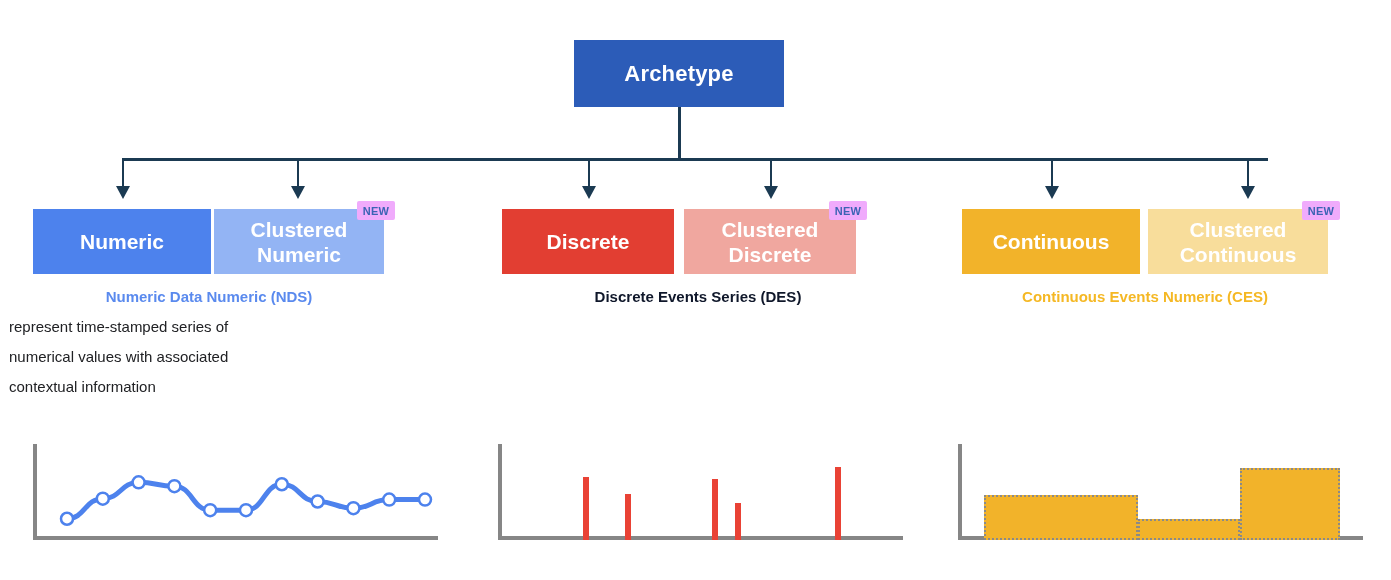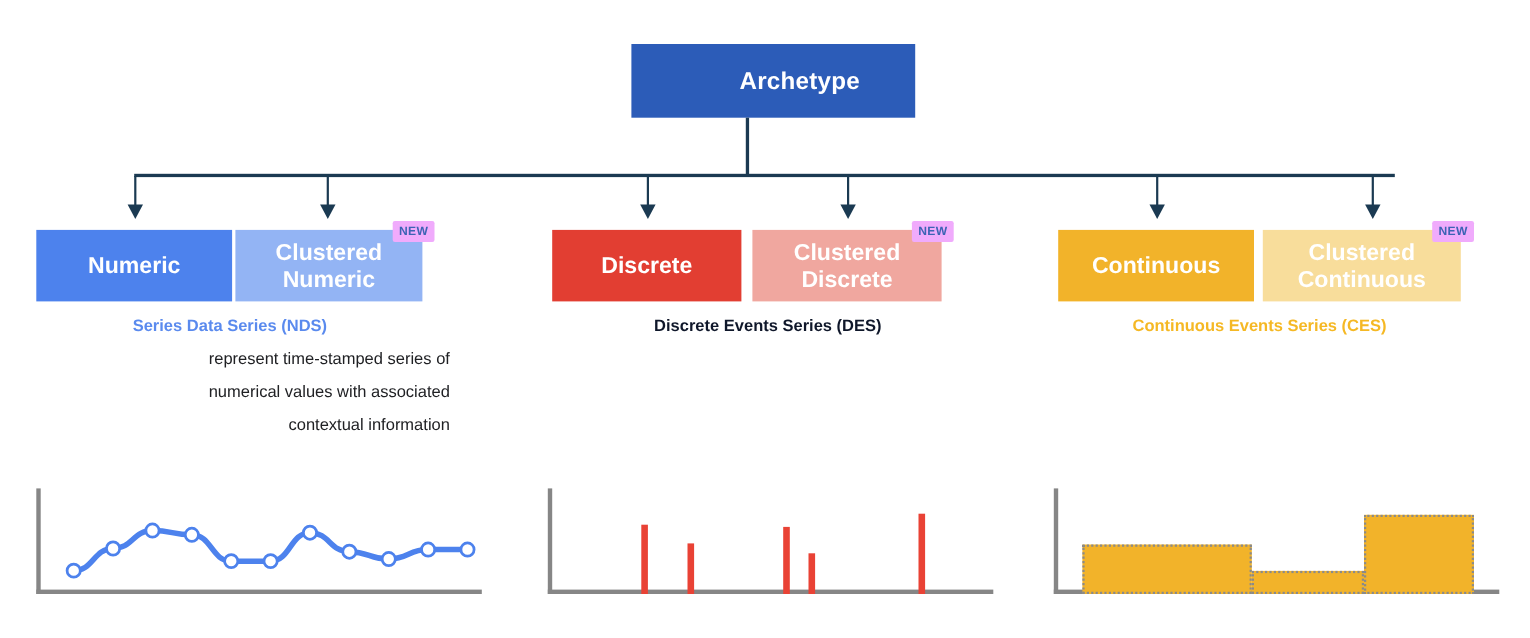--- a/index.html
+++ b/index.html
@@ -6,21 +6,21 @@
   body{
     width:1391px;height:580px;background:#ffffff;
     font-family:"Liberation Sans", sans-serif;
     overflow:hidden;position:relative;
   }
   #stage{position:absolute;left:0;top:0;width:1391px;height:580px;}
 
   
   .root-box{
     position:absolute;left:574px;top:40px;width:210px;height:67px;
-    background:#2c5cb8;display:flex;align-items:center;justify-content:center;padding-left:48px;
+    background:#2c5cb8;display:flex;align-items:center;justify-content:center;
   }
   .root-box span{
     color:#ffffff;font-size:22px;font-weight:bold;letter-spacing:.2px;
   }
 
   
   .conn{position:absolute;background:#1b3a52;}
   .v-stem{left:678px;top:107px;width:3px;height:53px;}
   .h-bus{left:122px;top:158px;width:1146px;height:3px;}
   .drop{width:2px;background:#1b3a52;top:160px;height:30px;position:absolute;}
@@ -43,21 +43,21 @@
     display:flex;align-items:center;justify-content:center;border-radius:2px;
   }
   .badge span{color:#3c63b4;font-size:11px;font-weight:bold;letter-spacing:.3px;}
 
   
   .cap{
     position:absolute;width:400px;text-align:center;
     font-size:15px;font-weight:bold;top:288px;
   }
   .desc{
-    position:absolute;width:400px;text-align:right;top:312px;
+    position:absolute;width:400px;text-align:left;top:312px;
     font-size:15px;color:#202124;line-height:30px;
   }
 
   
   .chart{position:absolute;top:440px;width:420px;height:110px;}
   .axis-v{position:absolute;left:8px;top:4px;width:4px;height:96px;background:#868686;}
   .axis-h{position:absolute;left:8px;top:96px;width:405px;height:4px;background:#868686;}
 
   .evt-bar{position:absolute;width:6px;background:#e94235;bottom:10px;}
   .state-blk{position:absolute;background:#f2b229;bottom:10px;
@@ -90,21 +90,21 @@
 
   <div class="tbox" id="box-numeric-primary" style="left: 33px; width: 178px; background: rgb(77, 130, 237);">
     <span>Numeric</span>
   </div>
   <div class="tbox" id="box-numeric-clustered" style="left: 214px; width: 170px; background: rgb(147, 180, 244);">
     <span>Clustered<br>Numeric</span>
   </div>
   <div class="badge" style="left:357px;top:201px;">
     <span>NEW</span>
   </div>
-  <div class="cap" id="cap-numeric" style="left: 9px; color: rgb(90, 138, 238);">Series Data Series (NDS)</div>
+  <div class="cap" id="cap-numeric" style="left: 9px; color: rgb(90, 138, 238);">Numeric Data Numeric (NDS)</div>
   <div class="desc" id="desc-numeric" style="left:9px;">represent time-stamped series of<br>numerical values with associated<br>contextual information</div>
 
   <div class="tbox" id="box-discrete-primary" style="left: 502px; width: 172px; background: rgb(226, 62, 50);">
     <span>Discrete</span>
   </div>
   <div class="tbox" id="box-discrete-clustered" style="left: 684px; width: 172px; background: rgb(240, 167, 159);">
     <span>Clustered<br>Discrete</span>
   </div>
   <div class="badge" style="left:829px;top:201px;">
     <span>NEW</span>
@@ -113,21 +113,21 @@
 
   <div class="tbox" id="box-continuous-primary" style="left: 962px; width: 178px; background: rgb(242, 179, 42);">
     <span>Continuous</span>
   </div>
   <div class="tbox" id="box-continuous-clustered" style="left: 1148px; width: 180px; background: rgb(248, 221, 155);">
     <span>Clustered<br>Continuous</span>
   </div>
   <div class="badge" style="left:1302px;top:201px;">
     <span>NEW</span>
   </div>
-  <div class="cap" id="cap-continuous" style="left: 945px; color: rgb(245, 184, 36);">Continuous Events Series (CES)</div>
+  <div class="cap" id="cap-continuous" style="left: 945px; color: rgb(245, 184, 36);">Continuous Events Numeric (CES)</div>
 
   <div class="chart" id="chart-numeric" style="left:25px;">
     <div class="axis-v"></div>
     <div class="axis-h"></div>
     <svg id="svg-numeric" width="420" height="110" style="position:absolute;left:0;top:0;">
         <path d="M42,78.75 C59.9,78.75 59.9,58.625 77.8,58.625 C95.69999999999999,58.625 95.69999999999999,42.33333333333333 113.6,42.33333333333333 C131.5,42.33333333333333 131.5,46.16666666666667 149.4,46.16666666666667 C167.3,46.16666666666667 167.3,70.125 185.2,70.125 C203.1,70.125 203.1,70.125 221,70.125 C238.9,70.125 238.9,44.25 256.8,44.25 C274.70000000000005,44.25 274.70000000000005,61.5 292.6,61.5 C310.5,61.5 310.5,68.20833333333334 328.4,68.20833333333334 C346.29999999999995,68.20833333333334 346.29999999999995,59.583333333333336 364.2,59.583333333333336 C382.1,59.583333333333336 382.1,59.583333333333336 400,59.583333333333336" fill="none" stroke="#4d82ed" stroke-width="5" stroke-linecap="round"></path>
         <circle cx="42" cy="78.75" r="6" fill="#ffffff" stroke="#4d82ed" stroke-width="2.5"></circle>
         <circle cx="77.8" cy="58.625" r="6" fill="#ffffff" stroke="#4d82ed" stroke-width="2.5"></circle>
         <circle cx="113.6" cy="42.33333333333333" r="6" fill="#ffffff" stroke="#4d82ed" stroke-width="2.5"></circle>
         <circle cx="149.4" cy="46.16666666666667" r="6" fill="#ffffff" stroke="#4d82ed" stroke-width="2.5"></circle>

